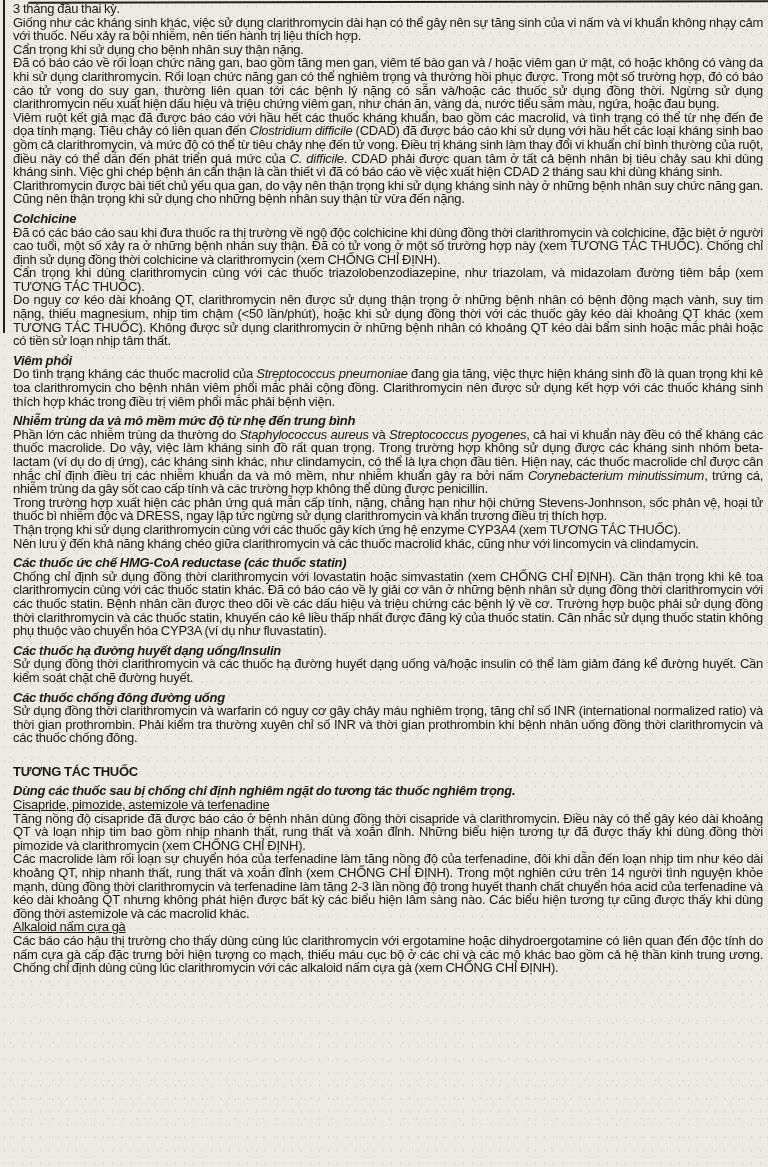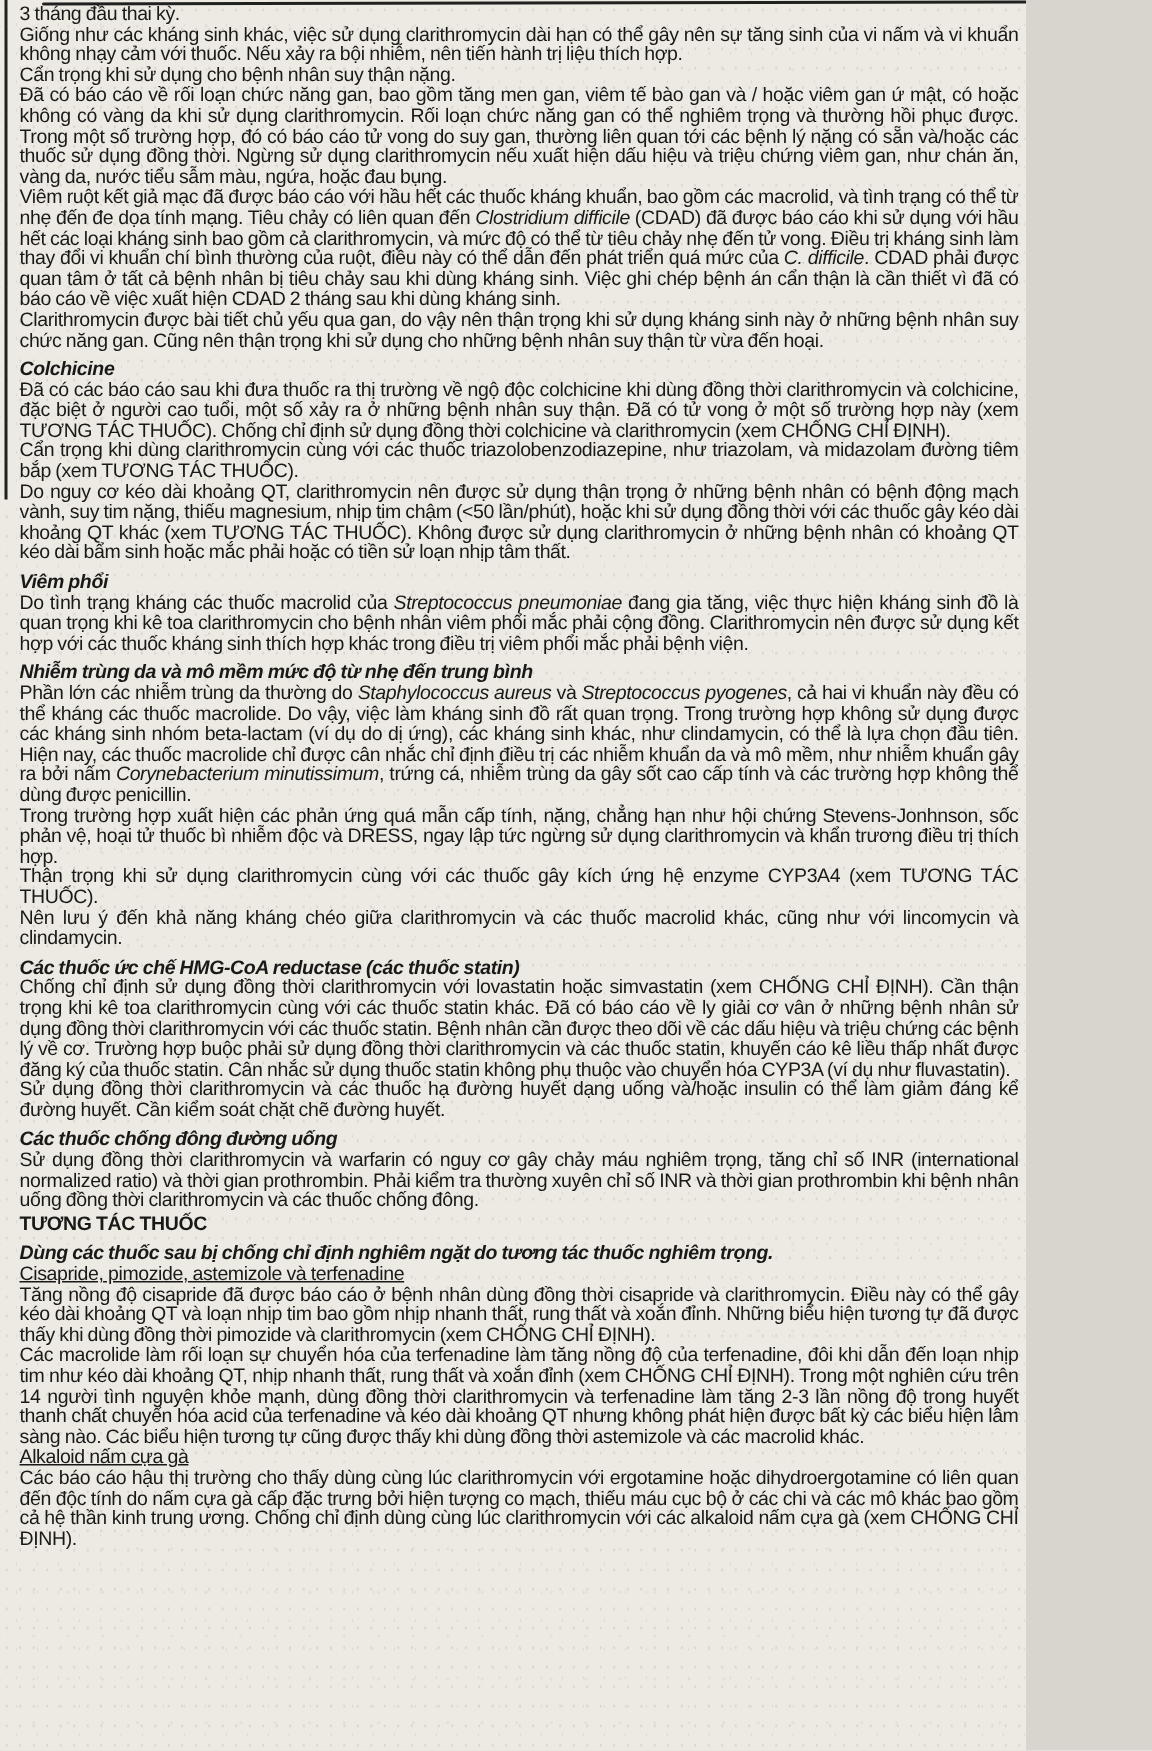--- a/index.html
+++ b/index.html
@@ -3,21 +3,21 @@
 <meta charset="utf-8">
 <style>
   html, body { margin: 0; padding: 0; }
   body {
     width: 768px; height: 1167px;
     font-family: "Liberation Sans", "DejaVu Sans", sans-serif;
     background: #d8d5cf;
   }
   .page {
     position: relative;
-    width: 684px; height: 1167px;
+    width: 768px; height: 1167px;
     overflow: hidden;
     background-color: #edeae4;
     
     background-image:
       radial-gradient(#d9d5cd 0.6px, transparent 0.8px),
       radial-gradient(#dedad2 0.5px, transparent 0.7px),
       radial-gradient(#e3dfd7 0.7px, transparent 0.9px);
     background-size: 9px 13px, 14px 19px, 23px 29px;
     background-position: 0 0, 4px 7px, 11px 3px;
   }
@@ -35,50 +35,51 @@
     font-size: 13px; line-height: 13.6px;
     letter-spacing: -0.25px; word-spacing: -0.4px;
     text-align: justify;
     text-rendering: optimizeLegibility;
   }
   .text-block p, .text-block h3 {
     margin: 0; padding: 0;
     font-size: 13px; line-height: 13.6px; font-weight: normal;
   }
   .blk.h-bold-italic { font-weight: bold; font-style: italic; margin-top: 6px; }
-  .blk.h-caps { font-weight: bold; margin-top: 2px; }
+  .blk.h-caps { font-weight: bold; margin-top: 20px; }
   .blk.h-underline-italic { text-decoration: underline; }
   .blk .it { font-style: italic; margin-top: 46px; }
 </style>
 </head>
 <body>
 
 <div class="page">
   <div class="top-line"></div>
   <div class="left-line"></div>
   <section class="text-block">
       <p class="blk p"><span>3 tháng đầu thai kỳ.</span></p>
       <p class="blk p"><span>Giống như các kháng sinh khác, việc sử dụng clarithromycin dài hạn có thể gây nên sự tăng sinh của vi nấm và vi khuẩn không nhạy cảm với thuốc. Nếu xảy ra bội nhiễm, nên tiến hành trị liệu thích hợp.</span></p>
       <p class="blk p"><span>Cẩn trọng khi sử dụng cho bệnh nhân suy thận nặng.</span></p>
       <p class="blk p"><span>Đã có báo cáo về rối loạn chức năng gan, bao gồm tăng men gan, viêm tế bào gan và / hoặc viêm gan ứ mật, có hoặc không có vàng da khi sử dụng clarithromycin. Rối loạn chức năng gan có thể nghiêm trọng và thường hồi phục được. Trong một số trường hợp, đó có báo cáo tử vong do suy gan, thường liên quan tới các bệnh lý nặng có sẵn và/hoặc các thuốc sử dụng đồng thời. Ngừng sử dụng clarithromycin nếu xuất hiện dấu hiệu và triệu chứng viêm gan, như chán ăn, vàng da, nước tiểu sẫm màu, ngứa, hoặc đau bụng.</span></p>
       <p class="blk p"><span>Viêm ruột kết giả mạc đã được báo cáo với hầu hết các thuốc kháng khuẩn, bao gồm các macrolid, và tình trạng có thể từ nhẹ đến đe dọa tính mạng. Tiêu chảy có liên quan đến </span><span class="it">Clostridium difficile</span><span> (CDAD) đã được báo cáo khi sử dụng với hầu hết các loại kháng sinh bao gồm cả clarithromycin, và mức độ có thể từ tiêu chảy nhẹ đến tử vong. Điều trị kháng sinh làm thay đổi vi khuẩn chí bình thường của ruột, điều này có thể dẫn đến phát triển quá mức của </span><span class="it">C. difficile</span><span>. CDAD phải được quan tâm ở tất cả bệnh nhân bị tiêu chảy sau khi dùng kháng sinh. Việc ghi chép bệnh án cẩn thận là cần thiết vì đã có báo cáo về việc xuất hiện CDAD 2 tháng sau khi dùng kháng sinh.</span></p>
-      <p class="blk p"><span>Clarithromycin được bài tiết chủ yếu qua gan, do vậy nên thận trọng khi sử dụng kháng sinh này ở những bệnh nhân suy chức năng gan. Cũng nên thận trọng khi sử dụng cho những bệnh nhân suy thận từ vừa đến hoại.</span></p>
+      <p class="blk p"><span>Clarithromycin được bài tiết chủ yếu qua gan, do vậy nên thận trọng khi sử dụng kháng sinh này ở những bệnh nhân suy chức năng gan. Cũng nên thận trọng khi sử dụng cho những bệnh nhân suy thận từ vừa đến nặng.</span></p>
       <h3 class="blk h-bold-italic"><span>Colchicine</span></h3>
       <p class="blk p"><span>Đã có các báo cáo sau khi đưa thuốc ra thị trường về ngộ độc colchicine khi dùng đồng thời clarithromycin và colchicine, đặc biệt ở người cao tuổi, một số xảy ra ở những bệnh nhân suy thận. Đã có tử vong ở một số trường hợp này (xem TƯƠNG TÁC THUỐC). Chống chỉ định sử dụng đồng thời colchicine và clarithromycin (xem CHỐNG CHỈ ĐỊNH).</span></p>
       <p class="blk p"><span>Cẩn trọng khi dùng clarithromycin cùng với các thuốc triazolobenzodiazepine, như triazolam, và midazolam đường tiêm bắp (xem TƯƠNG TÁC THUỐC).</span></p>
       <p class="blk p"><span>Do nguy cơ kéo dài khoảng QT, clarithromycin nên được sử dụng thận trọng ở những bệnh nhân có bệnh động mạch vành, suy tim nặng, thiếu magnesium, nhịp tim chậm (&lt;50 lần/phút), hoặc khi sử dụng đồng thời với các thuốc gây kéo dài khoảng QT khác (xem TƯƠNG TÁC THUỐC). Không được sử dụng clarithromycin ở những bệnh nhân có khoảng QT kéo dài bẩm sinh hoặc mắc phải hoặc có tiền sử loạn nhịp tâm thất.</span></p>
       <h3 class="blk h-bold-italic"><span>Viêm phổi</span></h3>
       <p class="blk p"><span>Do tình trạng kháng các thuốc macrolid của </span><span class="it">Streptococcus pneumoniae</span><span> đang gia tăng, việc thực hiện kháng sinh đồ là quan trọng khi kê toa clarithromycin cho bệnh nhân viêm phổi mắc phải cộng đồng. Clarithromycin nên được sử dụng kết hợp với các thuốc kháng sinh thích hợp khác trong điều trị viêm phổi mắc phải bệnh viện.</span></p>
       <h3 class="blk h-bold-italic"><span>Nhiễm trùng da và mô mềm mức độ từ nhẹ đến trung bình</span></h3>
       <p class="blk p"><span>Phần lớn các nhiễm trùng da thường do </span><span class="it">Staphylococcus aureus</span><span> và </span><span class="it">Streptococcus pyogenes</span><span>, cả hai vi khuẩn này đều có thể kháng các thuốc macrolide. Do vậy, việc làm kháng sinh đồ rất quan trọng. Trong trường hợp không sử dụng được các kháng sinh nhóm beta-lactam (ví dụ do dị ứng), các kháng sinh khác, như clindamycin, có thể là lựa chọn đầu tiên. Hiện nay, các thuốc macrolide chỉ được cân nhắc chỉ định điều trị các nhiễm khuẩn da và mô mềm, như nhiễm khuẩn gây ra bởi nấm </span><span class="it">Corynebacterium minutissimum</span><span>, trứng cá, nhiễm trùng da gây sốt cao cấp tính và các trường hợp không thể dùng được penicillin.</span></p>
       <p class="blk p"><span>Trong trường hợp xuất hiện các phản ứng quá mẫn cấp tính, nặng, chẳng hạn như hội chứng Stevens-Jonhnson, sốc phản vệ, hoại tử thuốc bì nhiễm độc và DRESS, ngay lập tức ngừng sử dụng clarithromycin và khẩn trương điều trị thích hợp.</span></p>
       <p class="blk p"><span>Thận trọng khi sử dụng clarithromycin cùng với các thuốc gây kích ứng hệ enzyme CYP3A4 (xem TƯƠNG TÁC THUỐC).</span></p>
       <p class="blk p"><span>Nên lưu ý đến khả năng kháng chéo giữa clarithromycin và các thuốc macrolid khác, cũng như với lincomycin và clindamycin.</span></p>
       <h3 class="blk h-bold-italic"><span>Các thuốc ức chế HMG-CoA reductase (các thuốc statin)</span></h3>
       <p class="blk p"><span>Chống chỉ định sử dụng đồng thời clarithromycin với lovastatin hoặc simvastatin (xem CHỐNG CHỈ ĐỊNH). Cần thận trọng khi kê toa clarithromycin cùng với các thuốc statin khác. Đã có báo cáo về ly giải cơ vân ở những bệnh nhân sử dụng đồng thời clarithromycin với các thuốc statin. Bệnh nhân cần được theo dõi về các dấu hiệu và triệu chứng các bệnh lý về cơ. Trường hợp buộc phải sử dụng đồng thời clarithromycin và các thuốc statin, khuyến cáo kê liều thấp nhất được đăng ký của thuốc statin. Cân nhắc sử dụng thuốc statin không phụ thuộc vào chuyển hóa CYP3A (ví dụ như fluvastatin).</span></p>
+      <h3 class="blk h-bold-italic"><span>Các thuốc hạ đường huyết dạng uống/Insulin</span></h3>
       <p class="blk p"><span>Sử dụng đồng thời clarithromycin và các thuốc hạ đường huyết dạng uống và/hoặc insulin có thể làm giảm đáng kể đường huyết. Cần kiểm soát chặt chẽ đường huyết.</span></p>
       <h3 class="blk h-bold-italic"><span>Các thuốc chống đông đường uống</span></h3>
       <p class="blk p"><span>Sử dụng đồng thời clarithromycin và warfarin có nguy cơ gây chảy máu nghiêm trọng, tăng chỉ số INR (international normalized ratio) và thời gian prothrombin. Phải kiểm tra thường xuyên chỉ số INR và thời gian prothrombin khi bệnh nhân uống đồng thời clarithromycin và các thuốc chống đông.</span></p>
       <h3 class="blk h-caps"><span>TƯƠNG TÁC THUỐC</span></h3>
       <h3 class="blk h-bold-italic"><span>Dùng các thuốc sau bị chống chỉ định nghiêm ngặt do tương tác thuốc nghiêm trọng.</span></h3>
       <h3 class="blk h-underline-italic"><span>Cisapride, pimozide, astemizole và terfenadine</span></h3>
       <p class="blk p"><span>Tăng nồng độ cisapride đã được báo cáo ở bệnh nhân dùng đồng thời cisapride và clarithromycin. Điều này có thể gây kéo dài khoảng QT và loạn nhịp tim bao gồm nhịp nhanh thất, rung thất và xoắn đỉnh. Những biểu hiện tương tự đã được thấy khi dùng đồng thời pimozide và clarithromycin (xem CHỐNG CHỈ ĐỊNH).</span></p>
       <p class="blk p"><span>Các macrolide làm rối loạn sự chuyển hóa của terfenadine làm tăng nồng độ của terfenadine, đôi khi dẫn đến loạn nhịp tim như kéo dài khoảng QT, nhịp nhanh thất, rung thất và xoắn đỉnh (xem CHỐNG CHỈ ĐỊNH). Trong một nghiên cứu trên 14 người tình nguyện khỏe mạnh, dùng đồng thời clarithromycin và terfenadine làm tăng 2-3 lần nồng độ trong huyết thanh chất chuyển hóa acid của terfenadine và kéo dài khoảng QT nhưng không phát hiện được bất kỳ các biểu hiện lâm sàng nào. Các biểu hiện tương tự cũng được thấy khi dùng đồng thời astemizole và các macrolid khác.</span></p>
       <h3 class="blk h-underline-italic"><span>Alkaloid nấm cựa gà</span></h3>
       <p class="blk p"><span>Các báo cáo hậu thị trường cho thấy dùng cùng lúc clarithromycin với ergotamine hoặc dihydroergotamine có liên quan đến độc tính do nấm cựa gà cấp đặc trưng bởi hiện tượng co mạch, thiếu máu cục bộ ở các chi và các mô khác bao gồm cả hệ thần kinh trung ương. Chống chỉ định dùng cùng lúc clarithromycin với các alkaloid nấm cựa gà (xem CHỐNG CHỈ ĐỊNH).</span></p>

